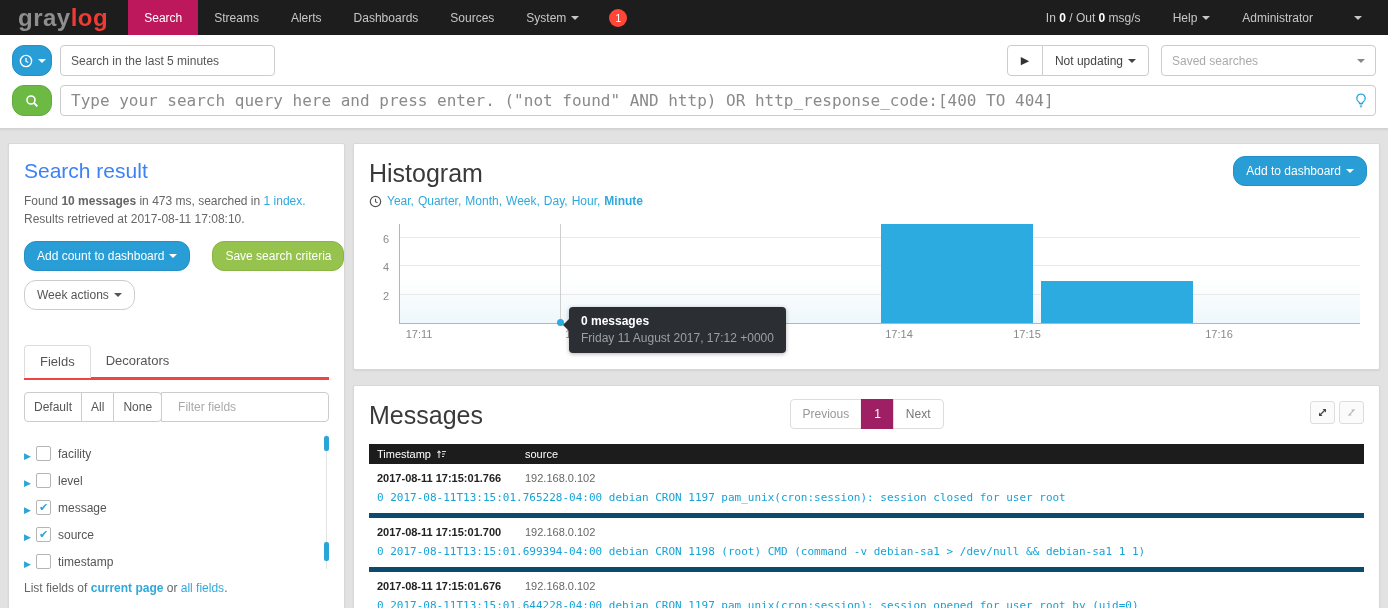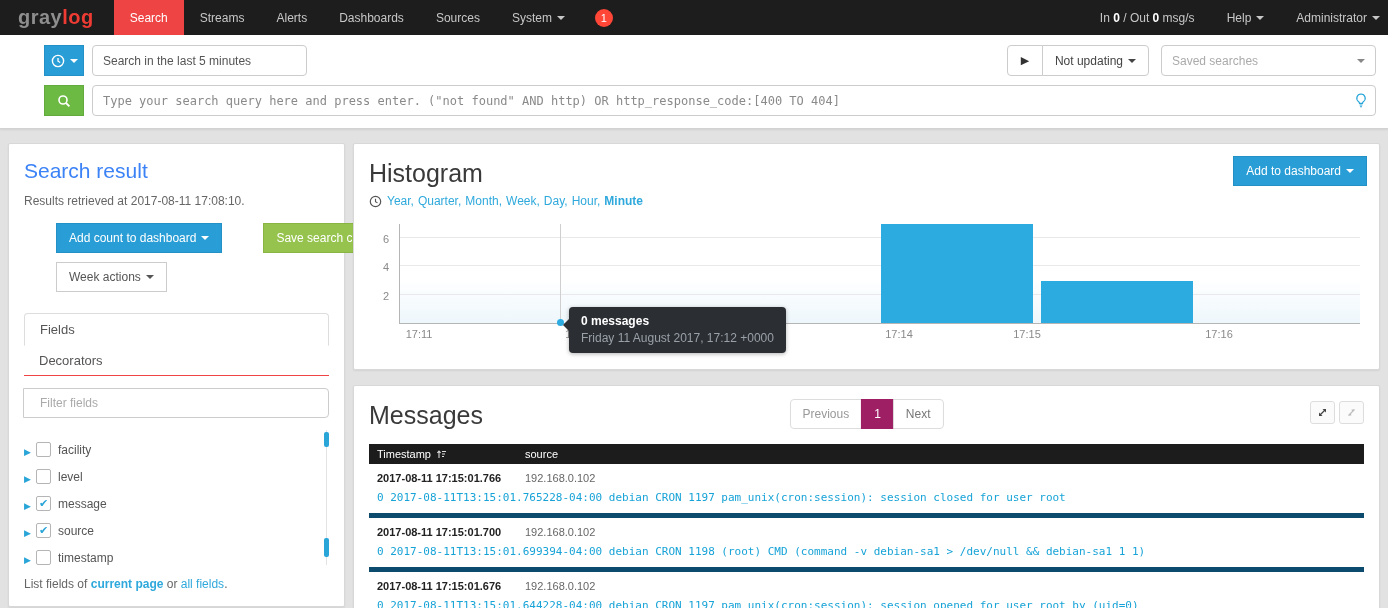--- a/index.html
+++ b/index.html
@@ -1,69 +1,69 @@
 <!DOCTYPE html>
 <html><head>
 <meta charset="utf-8">
 <style>
   * { box-sizing: border-box; margin: 0; padding: 0; }
   html,body { width: 1388px; height: 608px; overflow: hidden; }
   body { font-family: "Liberation Sans", sans-serif; font-size: 12px; background: #e2e2e2; color: #444; }
 
   
   .navbar { height: 35px; background: #1d1d1d; display: flex; align-items: stretch; color: #c7c7c7; }
-  .logo { display: flex; align-items: center; padding: 0 20px 0 18px; font-size: 20px; font-weight: bold; letter-spacing: .5px; }
+  .logo { display: flex; align-items: center; padding: 0 20px 0 18px; font-size: 24px; font-weight: bold; letter-spacing: .5px; }
   .logo .g1 { color: #8e8e8e; }
   .logo .g2 { color: #ee3b33; }
   .nav-items { display: flex; align-items: stretch; }
   .nav-item { display: flex; align-items: center; padding: 0 16px; font-size: 12px; color: #c7c7c7; cursor: pointer; }
-  .nav-item.active { background: #ef4444; color: #fff; }
+  .nav-item.active { background: #be185d; color: #fff; }
   .nav-badge { align-self: center; margin-left: 14px; background: #ff4637; color: #fff; width: 18px; height: 18px; border-radius: 50%; font-size: 11px; display: flex; align-items: center; justify-content: center; }
   .nav-right { margin-left: auto; display: flex; align-items: center; }
   .nav-right .nav-item b { color: #fff; font-weight: bold; }
   .caret { display: inline-block; width: 0; height: 0; border-left: 4px solid transparent; border-right: 4px solid transparent; border-top: 4px solid currentColor; margin-left: 5px; vertical-align: middle; }
 
   
   .search-panel { background: #fff; padding: 10px 12px 12px 12px; border-bottom: 1px solid #d2d2d2; box-shadow: 0 1px 2px rgba(0,0,0,.08); position: relative; z-index: 5; }
   .sp-row { display: flex; align-items: center; }
   .sp-row + .sp-row { margin-top: 9px; }
-  .btn { display: inline-flex; align-items: center; justify-content: center; border: 1px solid transparent; border-radius: 0; font-size: 12px; padding: 7px 12px; cursor: pointer; background: #fff; color: #444; white-space: nowrap; margin-left: 32px; }
+  .btn { display: inline-flex; align-items: center; justify-content: center; border: 1px solid transparent; border-radius: 12px; font-size: 12px; padding: 7px 12px; cursor: pointer; background: #fff; color: #444; white-space: nowrap; }
   .btn-blue { background: #299dd5; border-color: #2491c6; color: #fff; }
   .btn-green-dark { background: #6cba44; border-color: #62ab3c; color: #fff; }
   .btn-green { background: #96c34d; border-color: #89b544; color: #fff; }
   .btn-default { border-color: #ccc; color: #555; }
   .btn-sq { width: 40px; height: 31px; padding: 0; }
   .input { height: 31px; border: 1px solid #ccc; border-radius: 4px; padding: 0 10px; font-size: 12px; color: #555; font-family: "Liberation Sans", sans-serif; }
   .input::placeholder { color: #aaa; opacity: 1; }
   .timerange-input { width: 215px; margin-left: 8px; }
   .btn-group { display: inline-flex; }
   .btn-group .btn { border-radius: 0; border-color: #ccc; margin-left: -1px; }
   .btn-group .btn:first-child { border-radius: 4px 0 0 4px; margin-left: 0; }
   .btn-group .btn:last-child { border-radius: 0 4px 4px 0; }
   .play-glyph { font-size: 11px; color: #333; }
   .select-box { width: 215px; height: 31px; margin-left: 12px; border: 1px solid #ccc; border-radius: 4px; display: flex; align-items: center; padding: 0 10px; color: #aaa; position: relative; cursor: pointer; }
   .select-box .sel-caret { margin-left: auto; color: #888; }
   .query-wrap { flex: 1; margin-left: 8px; position: relative; display: flex; }
-  .query-input { width: 100%; font-family: "DejaVu Sans Mono", monospace; font-size: 12px; padding-right: 30px; }
+  .query-input { width: 100%; font-family: "DejaVu Sans Mono", monospace; font-size: 16px; padding-right: 30px; }
   .query-input::placeholder { color: #8a8a8a; }
   .bulb { position: absolute; right: 9px; top: 8px; }
 
   
   .main { display: flex; padding: 14px 8px 0 8px; align-items: flex-start; }
   .card { background: #fff; border: 1px solid #d8d8d8; border-radius: 2px; box-shadow: 0 1px 2px rgba(0,0,0,.07); }
 
   
   .sidebar { width: 337px; padding: 15px; flex: none; position: relative; }
   .sidebar h2 { font-size: 21px; font-weight: 400; color: #3b82f6; margin-bottom: 9px; }
   .muted { font-size: 12px; color: #666; line-height: 1.5; }
   a.link { color: #2fa9dc; text-decoration: none; cursor: pointer; }
   a.link.bold { font-weight: bold; }
-  .sb-buttons { margin-top: 13px; display: flex; gap: 9px; }
+  .sb-buttons { margin-top: 13px; display: flex; gap: 22px; }
   .more-actions { margin-top: 9px; }
-  .tabs { margin-top: 21px; border-bottom: 1px solid #ef4444; display: flex; flex-direction: column; }
+  .tabs { margin-top: 35px; border-bottom: 3px solid #ef4444; display: flex; }
   .tab { padding: 8px 15px; font-size: 13px; color: #555; cursor: pointer; margin-bottom: -1px; }
   .tab.active { background: #fff; border: 1px solid #ddd; border-bottom-color: #fff; border-radius: 4px 4px 0 0; }
   .filter-row { margin-top: 12px; display: flex; }
   .filter-row .btn { padding: 6px 9px; height: 30px; }
   .filter-input { flex: 1; height: 30px; border-radius: 0 4px 4px 0; margin-left: -1px; min-width: 0; padding-left: 16px; }
   .fields-list { margin-top: 12px; position: relative; }
   .field-row { display: flex; align-items: flex-end; height: 27px; }
   .tree-arrow { color: #29a5d8; font-size: 9px; width: 12px; cursor: pointer; }
   .tree-arrow::before { content: "\25B6"; }
   .checkbox { width: 15px; height: 15px; border: 1px solid #b5b5b5; border-radius: 2px; background: #fff; margin-right: 7px; cursor: pointer; display: flex; align-items: center; justify-content: center; font-size: 11px; color: #29a5d8; }
@@ -142,21 +142,21 @@
     <div class="nav-badge">1</div>
   </div>
   <div class="nav-right">
     <span class="nav-item">
       <span>In</span>&nbsp;<b>0</b>&nbsp;<span>/ Out</span>&nbsp;<b>0</b>&nbsp;<span>msg/s</span>
     </span>
     <a class="nav-item">
         <span>Help</span>
         <span class="caret"></span>
       </a>
-    <a class="nav-item" style="padding-right:8px;">
+    <a class="nav-item" style="padding-right:26px;gap:36px;">
         <span>Administrator</span>
         <span class="caret"></span>
       </a>
   </div>
 </div>
 
 <div class="search-panel">
   <div class="sp-row">
     <button class="btn btn-blue btn-sq">
       <svg width="14" height="14" viewBox="0 0 14 14">
@@ -198,39 +198,50 @@
           </svg>
       </span>
     </div>
   </div>
 </div>
 
 <div class="main">
 
   <div class="card sidebar">
     <h2>Search result</h2>
+    <div class="muted">
+      <span>Found</span>
+      <b>10 messages</b>
+      <span>in 473 ms, searched in</span>
+      <a class="link">1 index.</a>
+    </div>
     <div class="muted">Results retrieved at 2017-08-11 17:08:10.</div>
     <div class="sb-buttons">
       <button class="btn btn-blue">
           <span>Add count to dashboard</span>
           <span class="caret"></span>
         </button>
       <button class="btn btn-green">Save search criteria</button>
     </div>
     <div class="more-actions">
       <button class="btn btn-default">
           <span>Week actions</span>
           <span class="caret"></span>
         </button>
     </div>
     <div class="tabs">
       <div class="tab active">Fields</div>
       <div class="tab">Decorators</div>
     </div>
     <div class="filter-row">
+      <div class="btn-group">
+        <button class="btn btn-default">Default</button>
+        <button class="btn btn-default">All</button>
+        <button class="btn btn-default">None</button>
+      </div>
       <input class="input filter-input" placeholder="Filter fields" style="">
     </div>
     <div class="fields-list">
       <div class="field-row">
         <span class="tree-arrow"></span>
         <span class="checkbox"></span>
         <span class="field-label">facility</span>
       </div>
       <div class="field-row">
         <span class="tree-arrow"></span>

